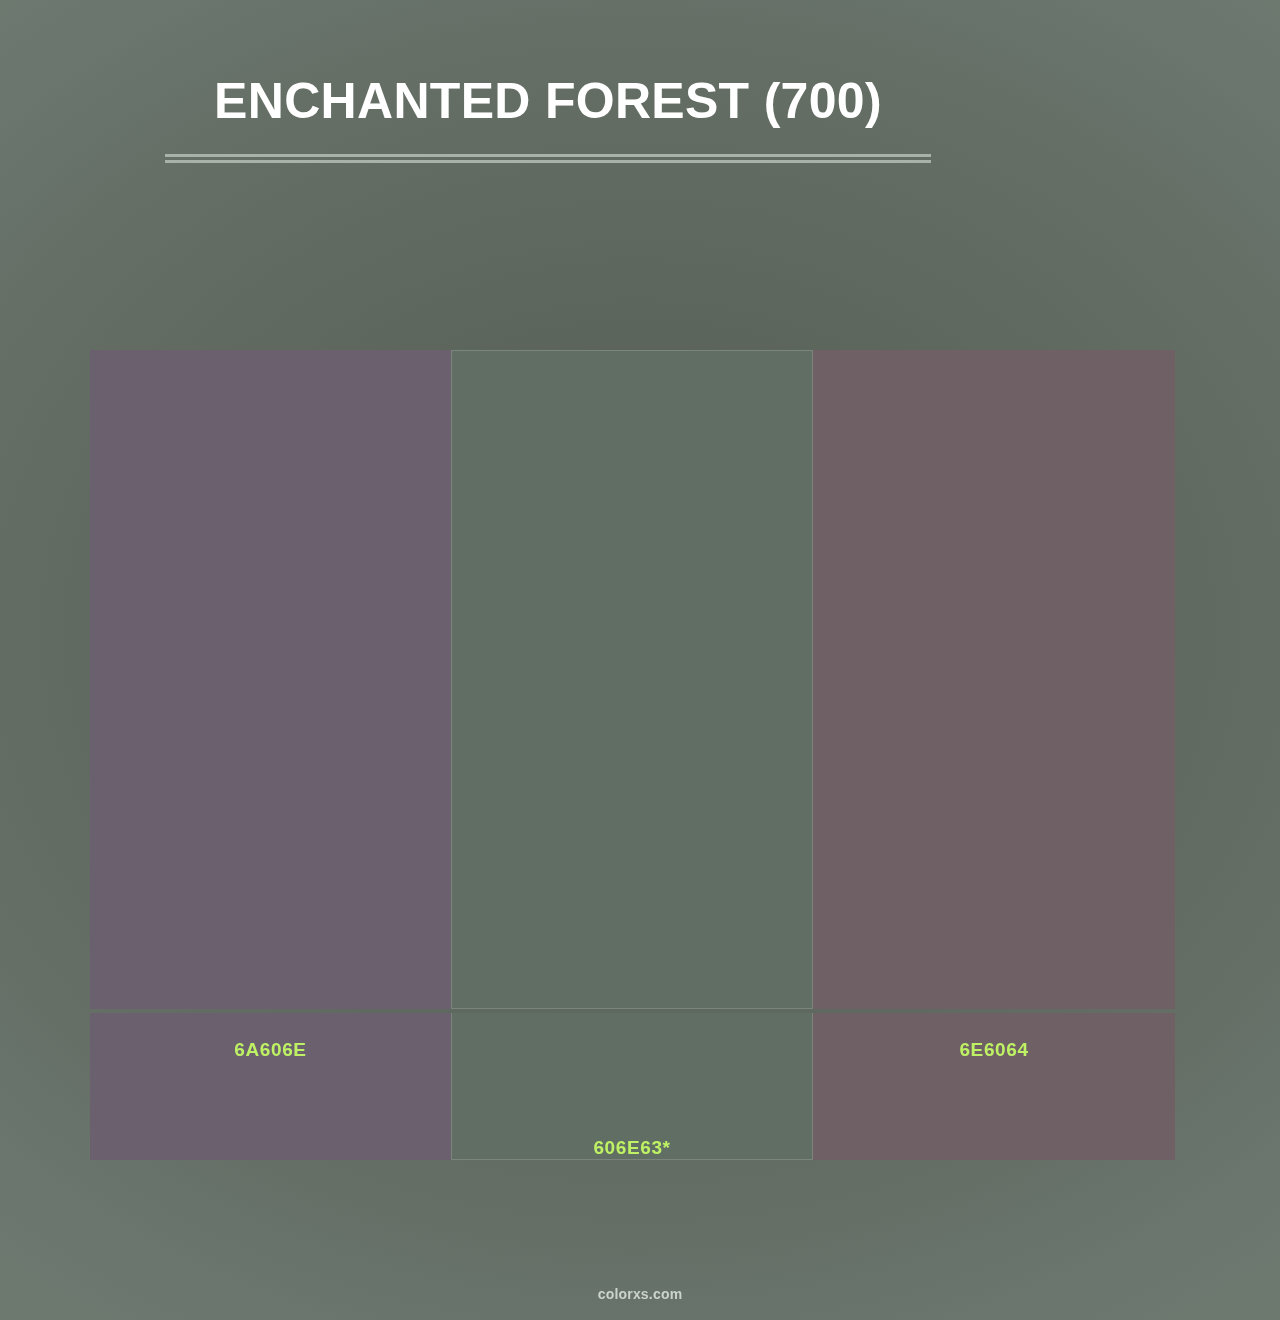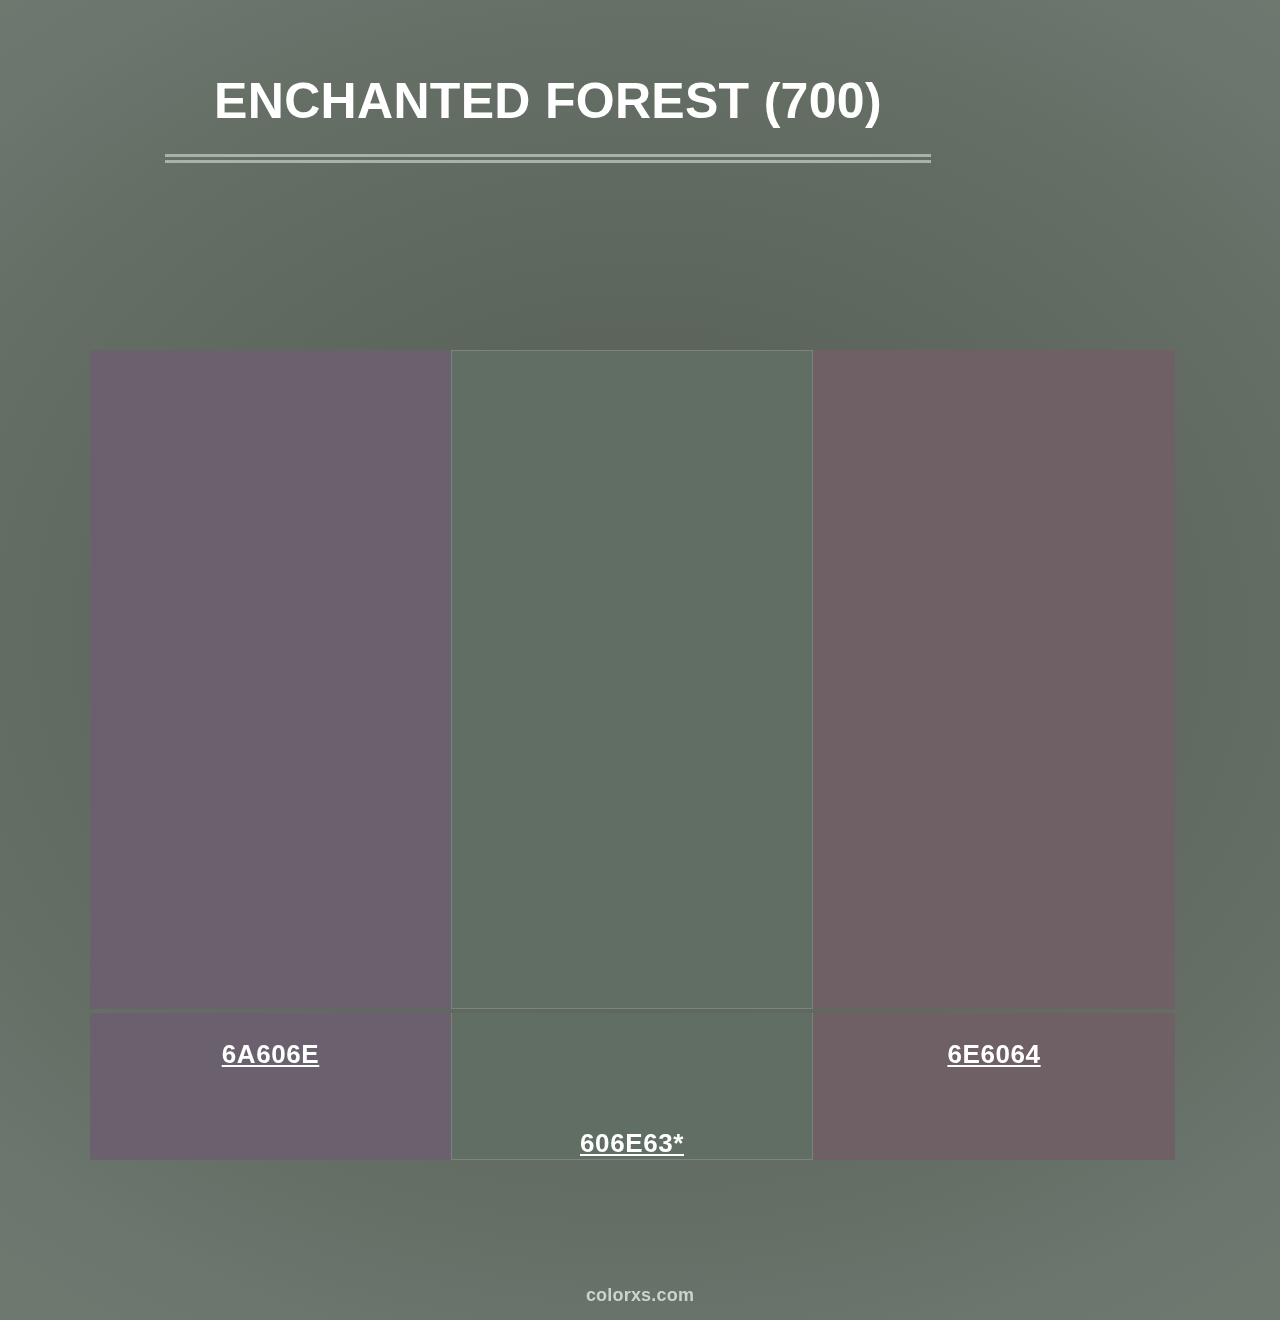--- a/index.html
+++ b/index.html
@@ -122,41 +122,40 @@
   .label-cell {
     width: 100%;
     height: 100%;
     display: flex;
     align-items: flex-start;
     justify-content: center;
     padding-top: 26px;
   }
 
   .label-text {
-    color: #ffffff;
-    font-size: 26px;
+    color: #bef264;
+    font-size: 19px;
     font-weight: 700;
     letter-spacing: 0.6px;
     font-stretch: condensed;
     white-space: nowrap;
-    text-decoration: underline;
   }
 
   
   .footer {
     position: absolute;
     left: 0;
     top: 1285px;
     width: 1280px;
     text-align: center;
   }
 
   .footer-text {
     color: #ccd2cc;
-    font-size: 18px;
+    font-size: 14px;
     font-weight: 700;
     letter-spacing: 0.2px;
   }
 </style>
 </head>
 <body>
 
 <div id="page">
 
   <div class="header">

